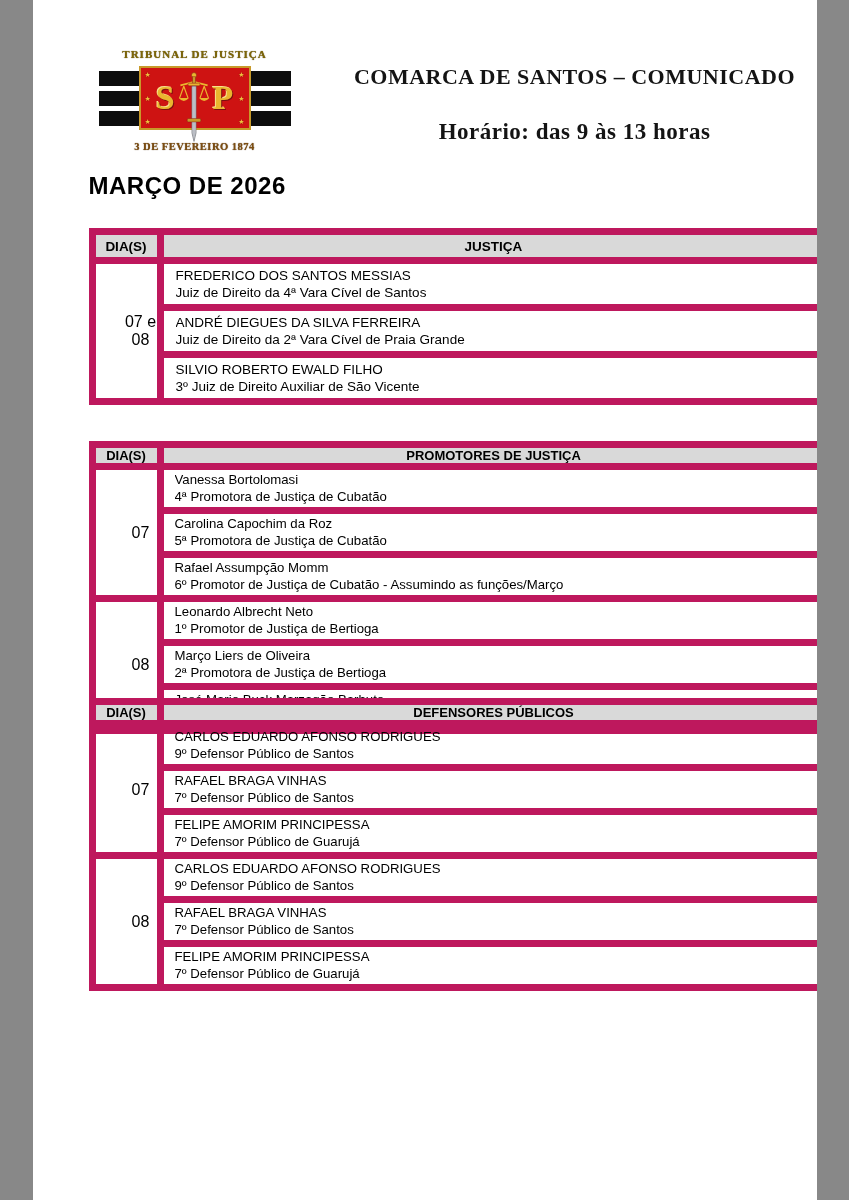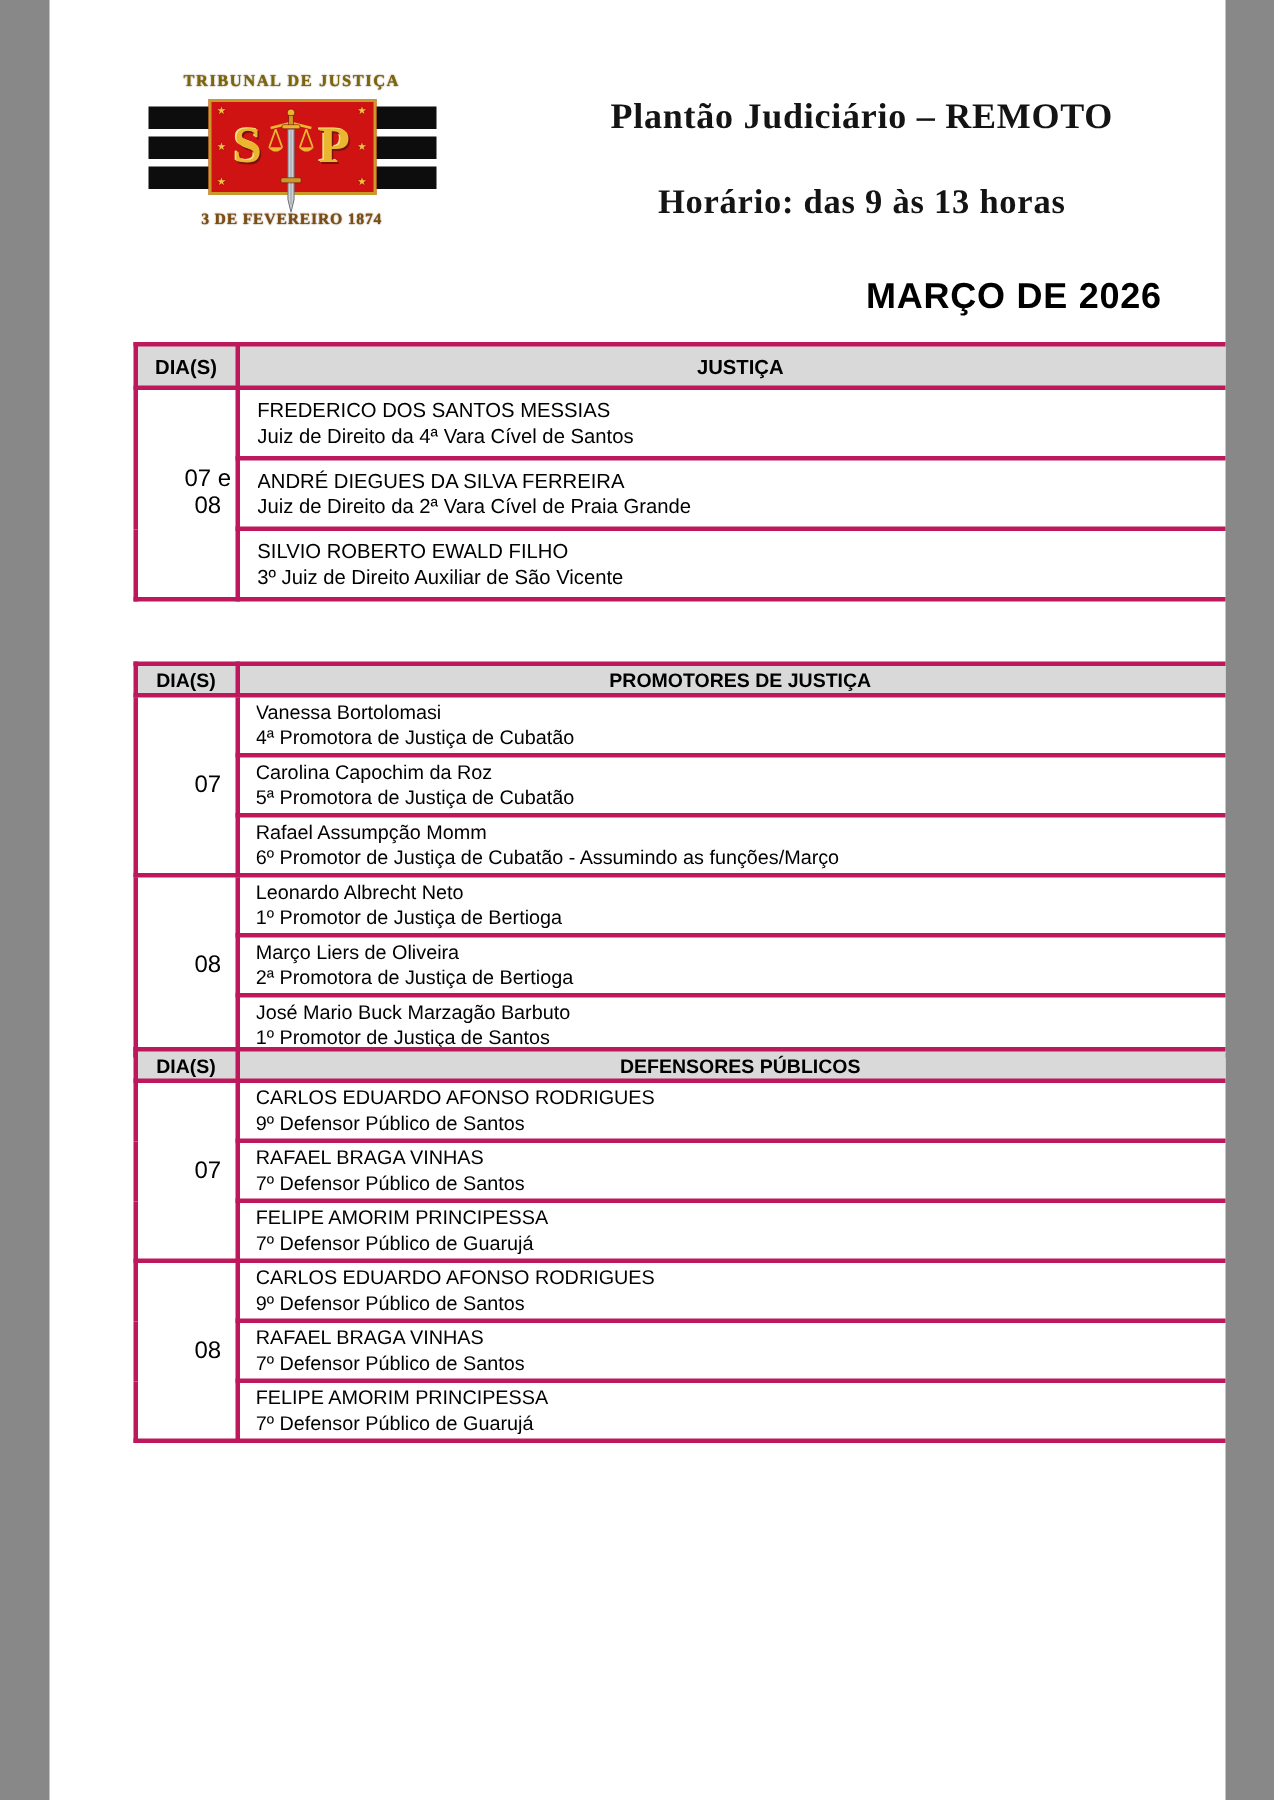--- a/index.html
+++ b/index.html
@@ -70,39 +70,39 @@
     text-align: center;
     font-family: "Liberation Serif", serif;
     font-weight: bold; color: #141414;
   }
   .h-line1 { font-size: 22px; line-height: 28px; letter-spacing: 0.5px; white-space: nowrap; }
   .h-line2 { font-size: 24px; line-height: 31px; letter-spacing: 0.5px; white-space: nowrap; }
   .h-line3 { font-size: 23px; line-height: 24px; letter-spacing: 0.5px; white-space: nowrap; margin-top: 29px; }
 
   
   .month-title {
-    position: absolute; top: 184px; left: 56px; width: 686px;
-    text-align: right;
+    position: absolute; top: 172px; left: 56px; width: 686px;
+    text-align: left;
     font-size: 24px; font-weight: bold; letter-spacing: 0.5px;
     color: #000;
   }
 
   
   .tbl-wrap { position: absolute; left: 56px; width: 742px; }
   #table-0 { top: 228px; }
   #table-1 { top: 441px; }
   #table-2 { top: 698px; }
 
   table.tbl {
     width: 100%;
     border-collapse: collapse;
     table-layout: fixed;
     border: 2px solid #000;
   }
-  .tbl th, .tbl td { border: 3px solid #be185d; }
+  .tbl th, .tbl td { border: 7px solid #be185d; }
   .tbl th {
     background: #d9d9d9;
     font-weight: bold;
     font-size: 13px;
     text-align: center;
     vertical-align: middle;
   }
   .tbl .col-day { width: 68px; }
   .tbl .day-cell {
     text-align: center; vertical-align: middle;
@@ -161,21 +161,21 @@
 
           <rect x="12" y="55" width="16" height="4" rx="1.5" fill="#c89a2a" stroke="#7a1010" stroke-width="0.5"></rect>
         </svg>
         <span class="crest-letter p">P</span>
       </div>
     </div>
     <div class="logo-bottom-text">3 DE FEVEREIRO 1874</div>
   </div>
 
   <div class="header-text">
-    <div class="h-line2">Plantão Judiciário – REMOTO</div>
+    <div class="h-line1">COMARCA DE SANTOS – COMUNICADO</div>
     <div class="h-line3">Horário: das 9 às 13 horas</div>
   </div>
 
   <div class="month-title">MARÇO DE 2026</div>
 
   <div class="tbl-wrap" id="table-0">
       <table class="tbl tbl-lg">
         <thead>
           <tr>
             <th class="col-day">DIA(S)</th>

